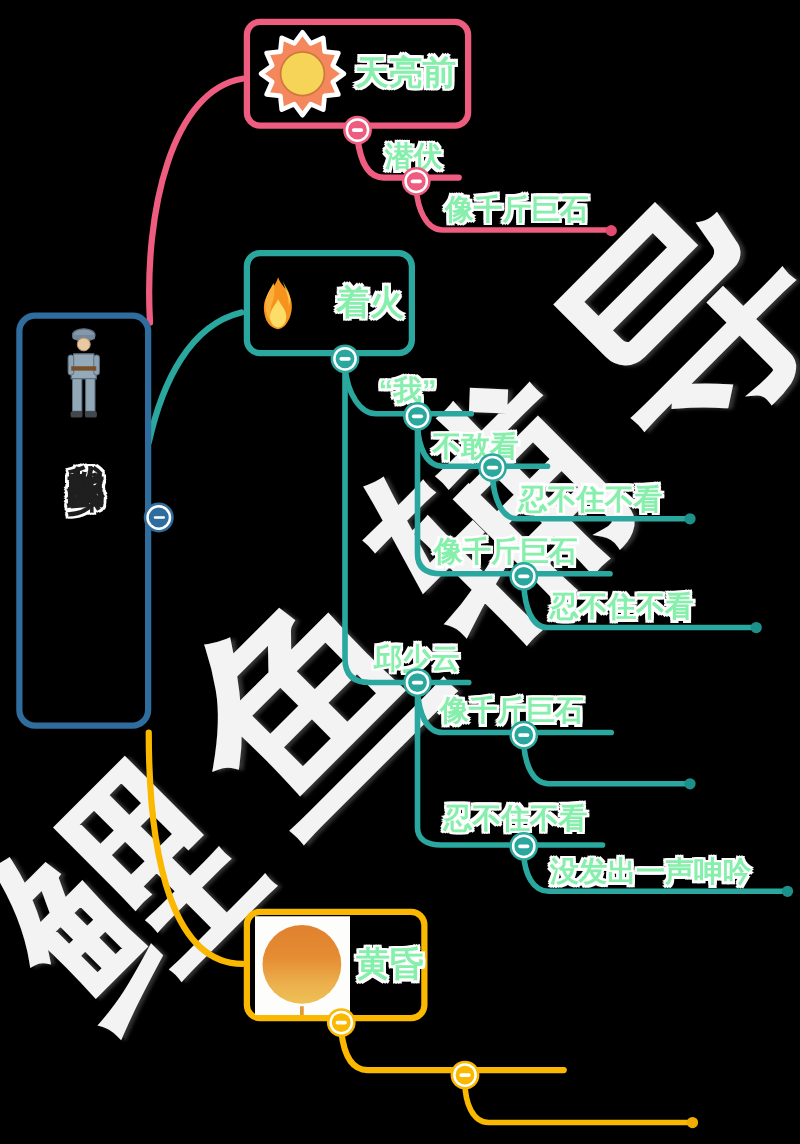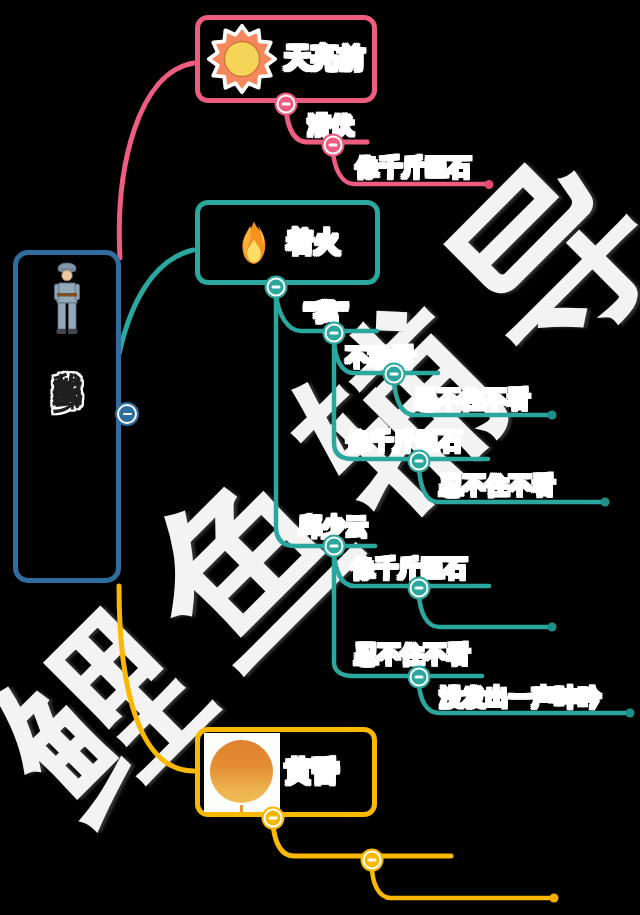--- a/index.html
+++ b/index.html
@@ -12,30 +12,30 @@
     position:absolute;left:-95px;top:375px;width:860px;height:200px;
     transform:rotate(-45deg);transform-origin:50% 50%;
     font-size:186px;font-weight:800;letter-spacing:28px;line-height:200px;
     color:#f3f3f3;text-align:center;white-space:nowrap;
     text-shadow:2px 3px 3px rgba(110,110,110,.45);
     user-select:none;
   }
   svg.connectors{position:absolute;left:0;top:0;}
   
   .lbl{
-    position:absolute;font-weight:800;font-size:23px;line-height:1.15;color:#ffffff;white-space:nowrap;
+    position:absolute;font-weight:800;font-size:23px;line-height:1.15;color:#86efac;white-space:nowrap;
     text-shadow:-2px 0 #fff,2px 0 #fff,0 -2px #fff,0 2px #fff,
                 -2px -2px #fff,2px -2px #fff,-2px 2px #fff,2px 2px #fff,
                 -1px -1px #fff,1px -1px #fff,-1px 1px #fff,1px 1px #fff;
   }
   .topic-lbl{font-size:27px;}
   .box{position:absolute;border-radius:13px;display:flex;align-items:center;box-sizing:border-box;}
   .box.dawn{left:195px;top:15px;width:182px;height:88px;border:5px solid #ee5c80;padding:0 6px;gap:6px;}
-  .box.fire{left:195px;top:200px;width:185px;height:85px;border:5px solid #2aa79f;padding:0 4px;gap:14px;justify-content:center;}
-  .box.dusk{left:195px;top:727px;width:182px;height:90px;border:5px solid #fbb800;padding:0 4px;gap:5px;}
+  .box.fire{left:195px;top:200px;width:137px;height:85px;border:5px solid #2aa79f;padding:0 4px;gap:28px;}
+  .box.dusk{left:195px;top:727px;width:147px;height:90px;border:5px solid #fbb800;padding:0 4px;gap:5px;}
   .box.root{
     left:13px;top:250px;width:108px;height:333px;border:5px solid #2e6d9e;border-radius:15px;
     flex-direction:column;justify-content:flex-start;padding-top:4px;
   }
   .root-label{
     margin-top:6px;writing-mode:vertical-rl;text-orientation:upright;
     font-size:30px;font-weight:800;color:#1f1f1f;letter-spacing:2px;
     text-shadow:-2px 0 #fff,2px 0 #fff,0 -2px #fff,0 2px #fff,
                 -2px -2px #fff,2px -2px #fff,-2px 2px #fff,2px 2px #fff;
   }

